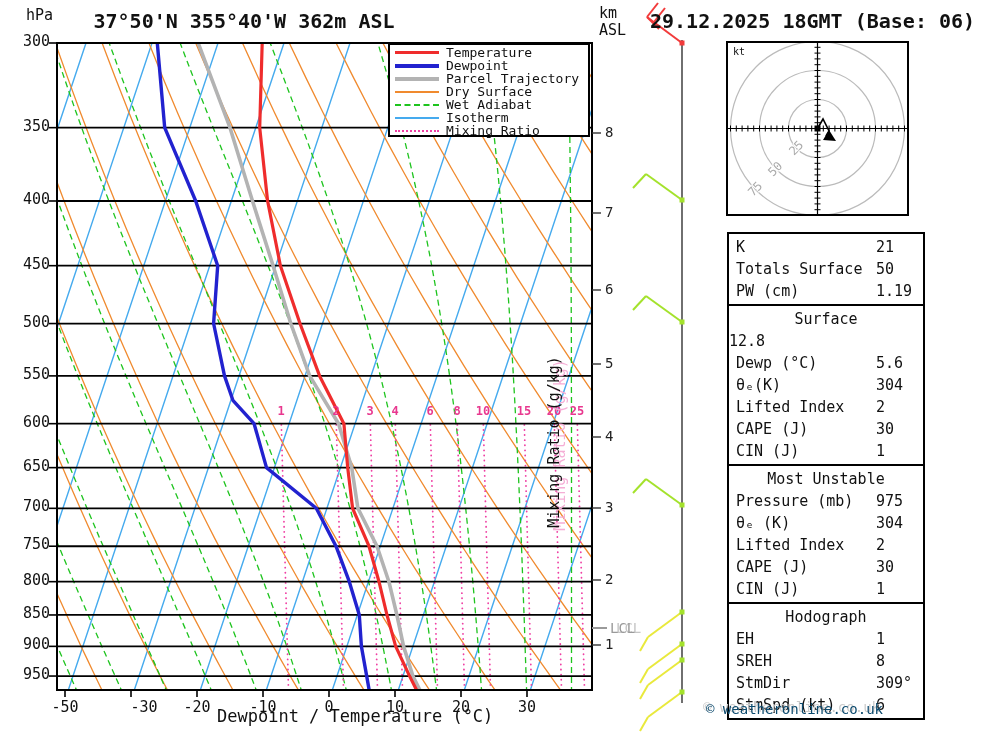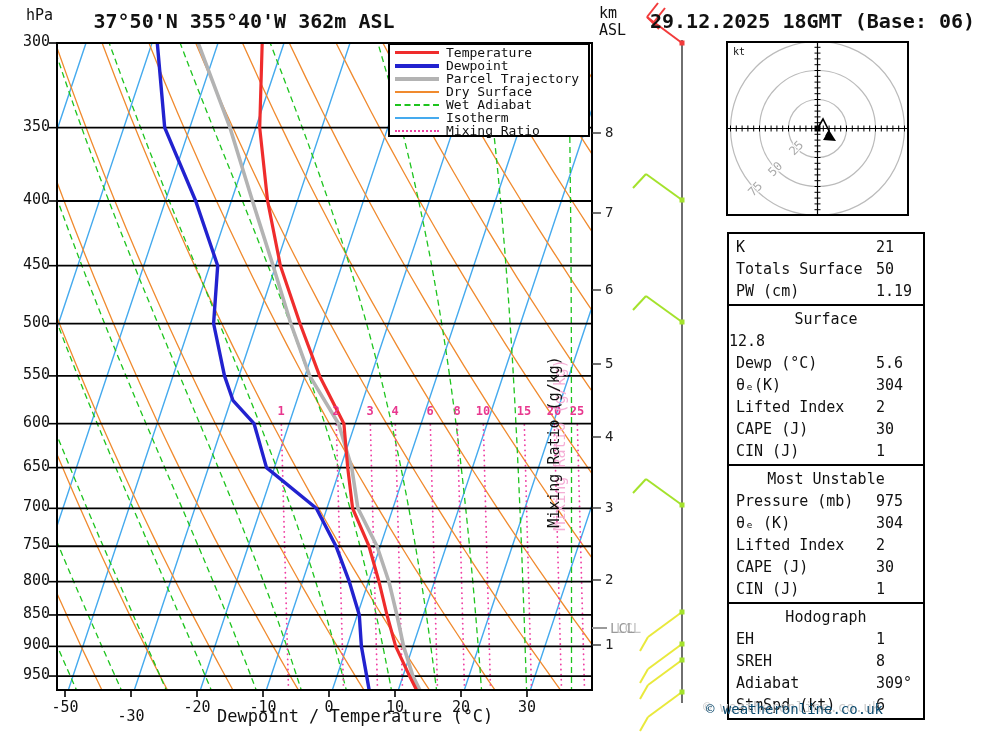--- a/index.html
+++ b/index.html
@@ -301,21 +301,21 @@
       <div class="abs plabel" style="left:8px;top:456.6358866178282px;">650</div>
       <div class="abs plabel" style="left:8px;top:497.3359849246523px;">700</div>
       <div class="abs plabel" style="left:8px;top:535.226869945286px;">750</div>
       <div class="abs plabel" style="left:8px;top:570.6714257540401px;">800</div>
       <div class="abs plabel" style="left:8px;top:603.9664680556261px;">850</div>
       <div class="abs plabel" style="left:8px;top:635.3578689365258px;">900</div>
       <div class="abs plabel" style="left:8px;top:665.0515868581613px;">950</div>
     </div>
   <div id="tlabels">
       <div class="abs tlabel" style="left:44px;top:698px;">-50</div>
-      <div class="abs tlabel" style="left:110px;top:698px;margin-top:9px;">-30</div>
+      <div class="abs tlabel" style="left:123px;top:698px;">-30</div>
       <div class="abs tlabel" style="left:176px;top:698px;">-20</div>
       <div class="abs tlabel" style="left:242px;top:698px;">-10</div>
       <div class="abs tlabel" style="left:308px;top:698px;">0</div>
       <div class="abs tlabel" style="left:374px;top:698px;">10</div>
       <div class="abs tlabel" style="left:440px;top:698px;">20</div>
       <div class="abs tlabel" style="left:506px;top:698px;">30</div>
     </div>
   <div id="kmlabels">
       <div class="abs kmlabel" style="left:605px;top:124px;">8</div>
       <div class="abs kmlabel" style="left:605px;top:204px;">7</div>
@@ -453,21 +453,21 @@
         <div class="ttitle">Hodograph</div>
         <div class="trow">
           <span class="lab">EH</span>
           <span class="val">1</span>
         </div>
         <div class="trow">
           <span class="lab">SREH</span>
           <span class="val">8</span>
         </div>
         <div class="trow">
-          <span class="lab">Adiabat</span>
+          <span class="lab">StmDir</span>
           <span class="val">309°</span>
         </div>
         <div class="trow">
           <span class="lab">StmSpd (kt)</span>
           <span class="val">6</span>
         </div>
       </div>
     </div>
 
   <div class="abs watermark" style="left:706px;top:701px;">© weatheronline.co.uk</div>

